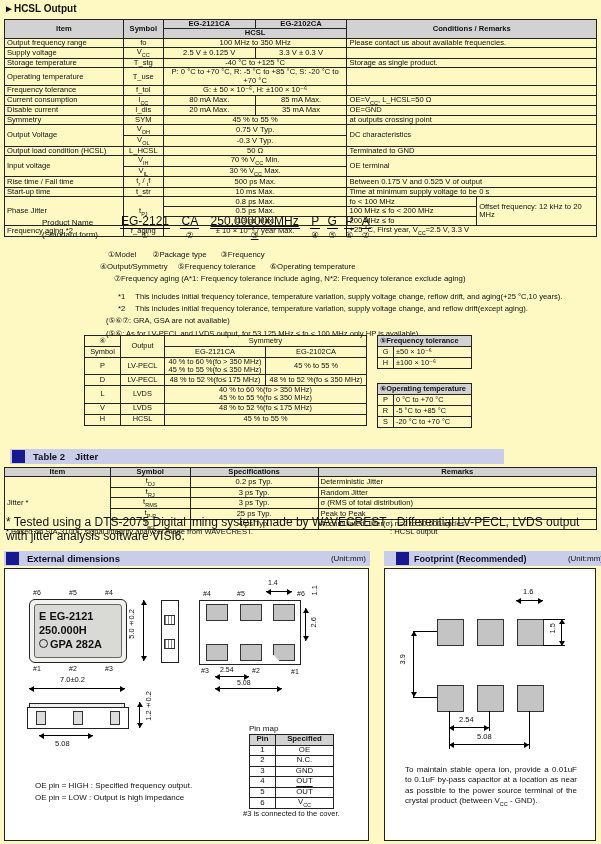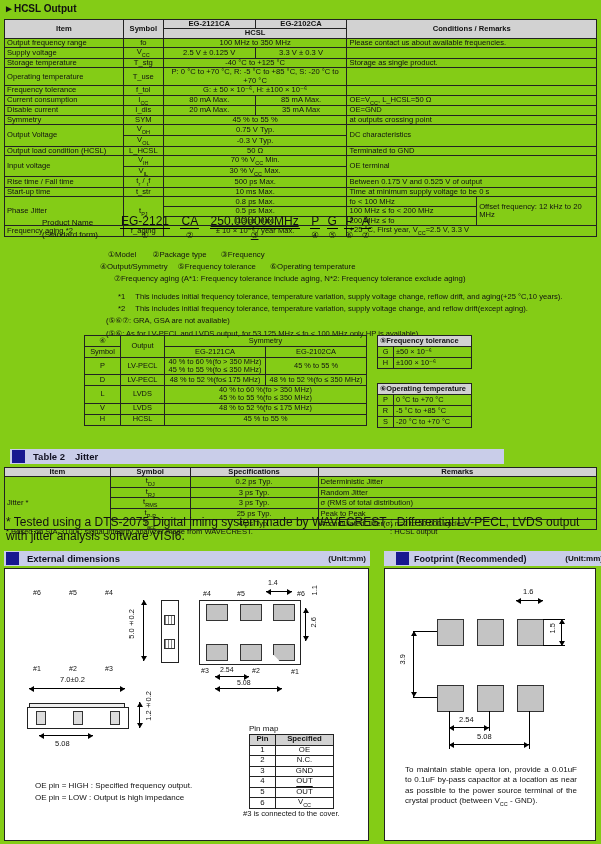--- a/index.html
+++ b/index.html
@@ -1,32 +1,32 @@
 <!DOCTYPE html>
 <html><head>
 <meta charset="utf-8">
 <style>
   html,body{margin:0;padding:0;background:#fff;}
-  #page{position:relative;width:601px;height:844px;background:#84cc16;
+  #page{position:relative;width:601px;height:844px;background:#fef9c3;
         font-family:"Liberation Sans","DejaVu Sans",sans-serif;color:#111;overflow:hidden;}
   .abs{position:absolute;}
   table{border-collapse:collapse;}
   td,th{border:1px solid #222;padding:0 2px;line-height:1.1;}
   th{background:#d2d2d2;font-weight:bold;}
   .c{text-align:center;} .l{text-align:left;}
   sub{font-size:5.5px;}
   .spec{font-size:7.6px;width:593px;}
   .spec td{height:8.6px;}
   .spec th{font-size:7.6px;}
   .pre{white-space:pre-line;}
   
   .secbar{position:absolute;height:15px;background:#c9cde9;display:flex;align-items:center;}
   .secbar .sq{width:13px;height:13px;background:#181890;margin-left:2px;flex:0 0 auto;}
   .secbar .ttl{font-weight:bold;font-size:9.5px;margin-left:8px;color:#101020;}
-  .secbar .unit{margin-left:auto;margin-right:4px;font-size:8px;font-weight:bold;}
+  .secbar .unit{margin-left:auto;margin-right:4px;font-size:8px;font-weight:normal;}
   
   .panel{position:absolute;border:1.5px solid #222;background:#fff;}
   
   .dh{position:absolute;height:0;border-top:1px solid #000;}
   .dh::before,.dh::after{content:"";position:absolute;top:-3.5px;border-top:3px solid transparent;border-bottom:3px solid transparent;}
   .dh::before{left:0;border-right:5px solid #000;}
   .dh::after{right:0;border-left:5px solid #000;}
   .dv{position:absolute;width:0;border-left:1px solid #000;}
   .dv::before{content:"";position:absolute;left:-3.5px;top:0;border-left:3px solid transparent;border-right:3px solid transparent;border-bottom:5px solid #000;}
   .dv::after{content:"";position:absolute;left:-3.5px;bottom:0;border-left:3px solid transparent;border-right:3px solid transparent;border-top:5px solid #000;}
@@ -373,20 +373,27 @@
     <div>: HCSL output</div>
   </div>
 
   <div class="secbar" style="left:4px;top:551px;width:366px;">
     <div class="sq"></div>
     <div class="ttl">External dimensions</div>
     <div class="unit">(Unit:mm)</div>
   </div>
   <div class="panel" style="left:4px;top:568px;width:363px;height:271px;">
 
+    <div class="abs" style="left:24px;top:30px;width:96px;height:62px;border:1.5px solid #222;border-radius:6px;background:#f2f2ef;">
+      <div class="abs" style="left:4px;top:4px;right:4px;bottom:4px;background:#d9d9d5;border:1px solid #666;border-radius:3px;display:flex;flex-direction:column;justify-content:center;padding-left:4px;font-weight:bold;font-size:11px;line-height:1.25;">
+        <div>E EG-2121</div>
+        <div>250.000H</div>
+        <div><span style="display:inline-block;width:7px;height:7px;border:1.5px solid #222;border-radius:50%;margin-right:2px;"></span><span>GPA 282A</span></div>
+      </div>
+    </div>
     <div class="lbl" style="left:28px;top:20px;">#6</div>
     <div class="lbl" style="left:64px;top:20px;">#5</div>
     <div class="lbl" style="left:100px;top:20px;">#4</div>
     <div class="lbl" style="left:28px;top:96px;">#1</div>
     <div class="lbl" style="left:64px;top:96px;">#2</div>
     <div class="lbl" style="left:100px;top:96px;">#3</div>
     <div class="dv" style="left:138px;top:31px;height:61px;"></div>
     <div class="vtext" style="left:122px;top:40px;">5.0±0.2</div>
     <div class="dh" style="left:24px;top:119px;width:96px;"></div>
     <div class="lbl" style="left:55px;top:106px;font-size:7.5px;">7.0±0.2</div>

